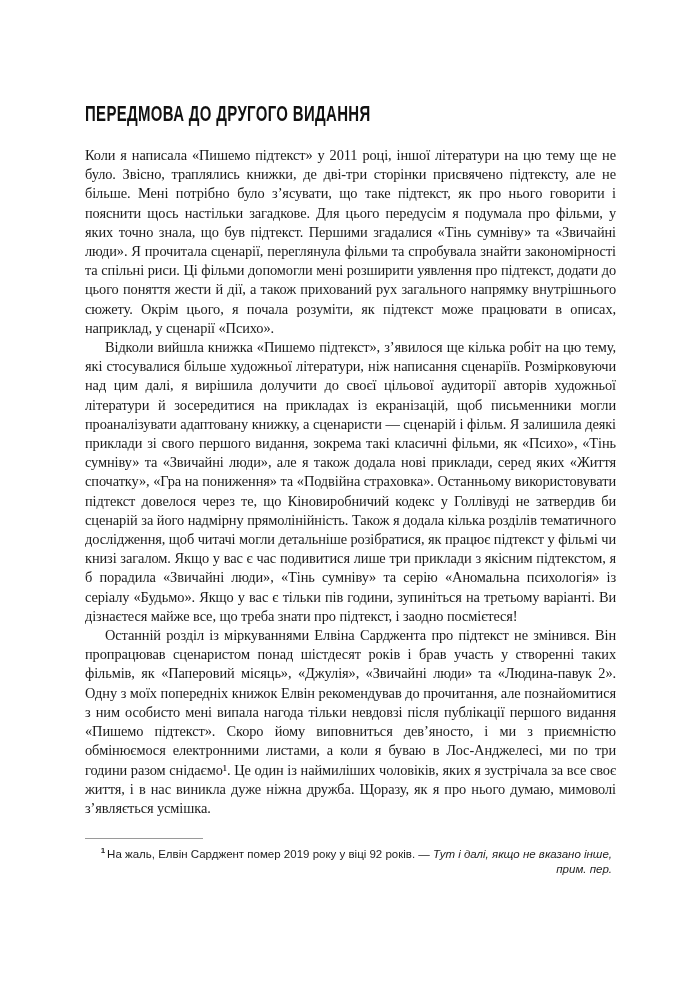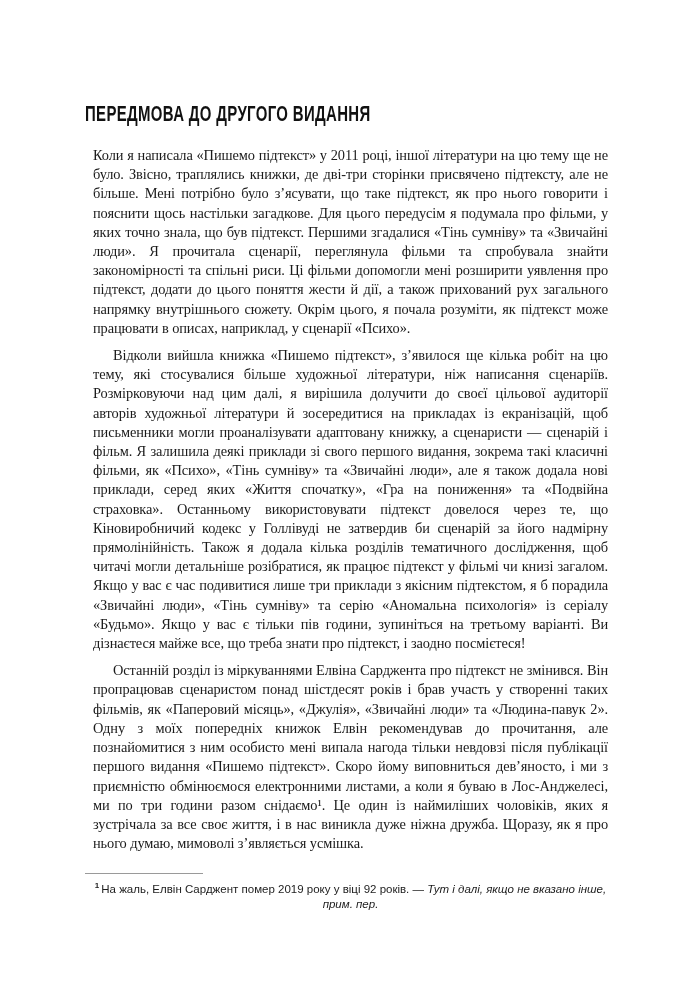--- a/index.html
+++ b/index.html
@@ -36,42 +36,42 @@
     transform-origin: left center;
   }
   .body-text {
     margin-top: 21px;
     font-size: 14.4px;
     line-height: 19.2px;
     text-align: justify;
     letter-spacing: -0.1px;
   }
   .body-text p {
-    margin: 8px;
+    margin: 0;
     text-indent: 20px;
   }
   .body-text p.first-paragraph {
     text-indent: 0;
   }
   .footnote-block {
     margin-top: 20px;
     font-family: "Liberation Sans", "DejaVu Sans", sans-serif;
   }
   .footnote-rule {
     width: 118px;
     height: 0;
     border-top: 1px solid #9a9a9a;
     margin: 0 0 8px 0;
   }
   .footnote-text {
     margin: 4px;
     font-size: 11.5px;
     line-height: 15px;
     color: #1c1c1c;
-    text-align: center;
+    text-align: right;
   }
   .footnote-text sup {
     font-size: 8px;
     font-weight: 700;
     line-height: 0;
     margin-right: 2px;
   }
   .footnote-text .fn-italic {
     font-style: italic;
   }

